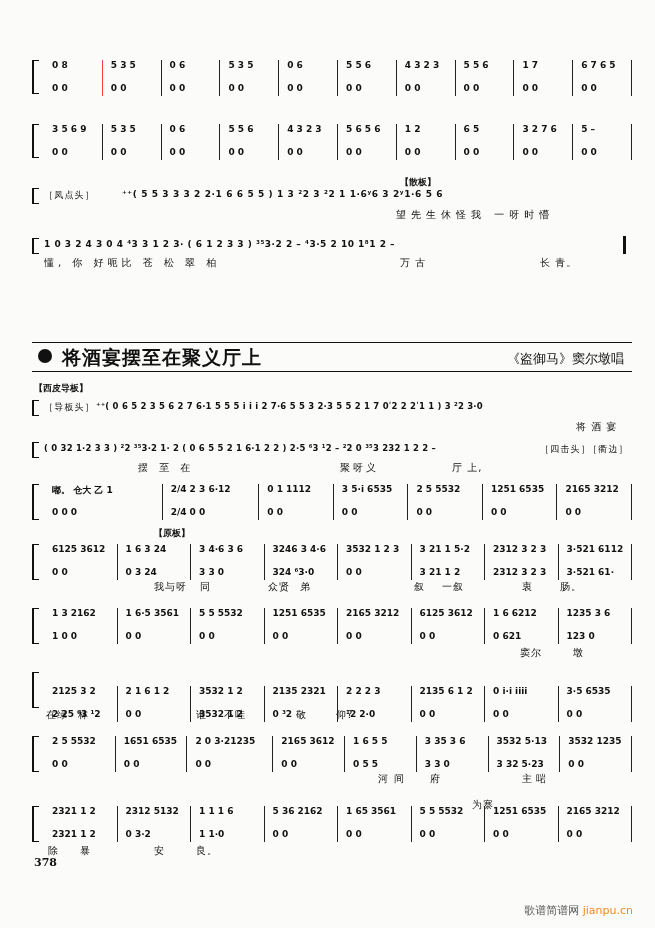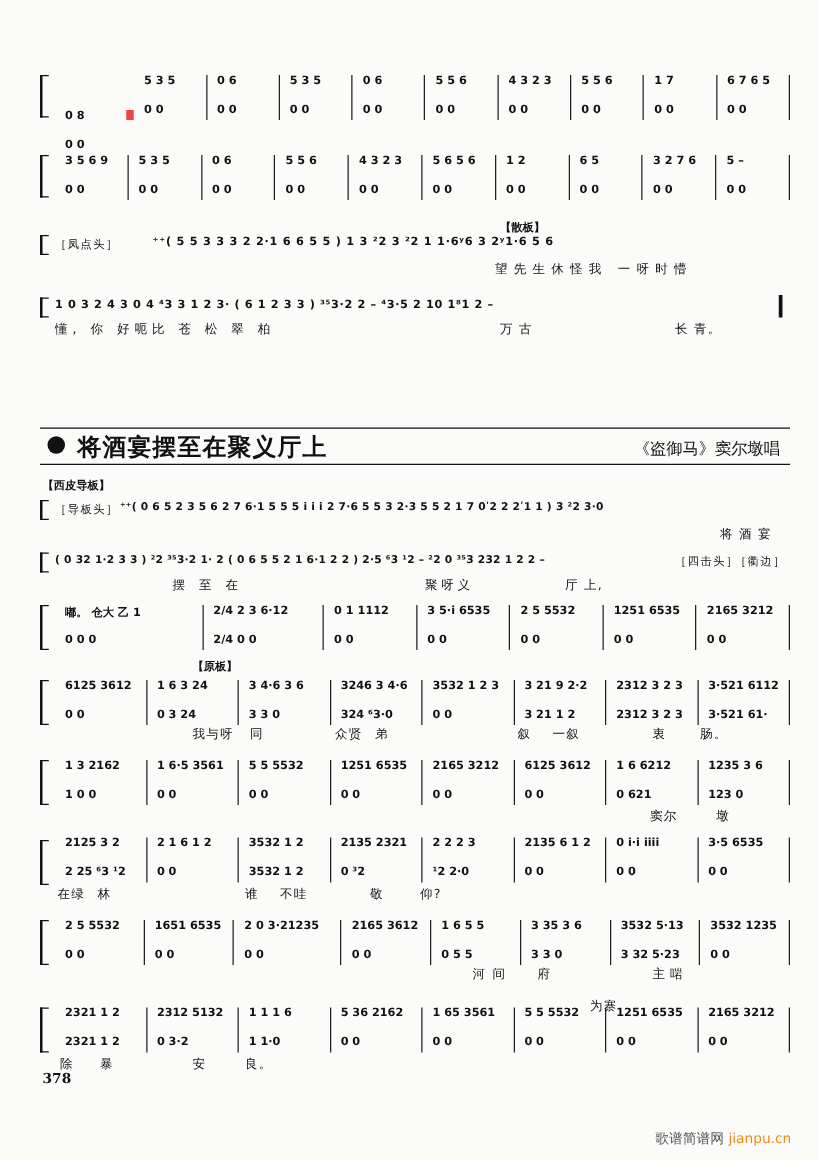--- a/index.html
+++ b/index.html
@@ -25,21 +25,21 @@
   .watermark{position:absolute;right:22px;top:903px;font-size:11px;color:#555;}
   .watermark .en{color:#f08a1c;font-size:11px;}
   .endbar{position:absolute;width:3px;background:#111;}
 </style>
 </head>
 <body>
 
 <div class="sys" style="top:58px;height:38px;">
   <div class="bracket"></div>
   <div class="mrow" style="top:2px;height:36px;">
-    <div class="cell" style="border-right:6px solid #ef4444;margin-top:28px;">
+    <div class="cell" style="border-right:1px solid #ef4444;">
         <span class="t top">0 8</span>
         <span class="t bot">0 0</span>
       </div>
     <div class="cell">
         <span class="t top">5 3 5</span>
         <span class="t bot">0 0</span>
       </div>
     <div class="cell">
         <span class="t top">0 6</span>
         <span class="t bot">0 0</span>
@@ -214,21 +214,21 @@
       </div>
     <div class="cell">
         <span class="t top">3246  3 4·6</span>
         <span class="t bot">324  ⁶3·0</span>
       </div>
     <div class="cell">
         <span class="t top">3532  1 2 3</span>
         <span class="t bot">0  0</span>
       </div>
     <div class="cell">
-        <span class="t top">3 21  9 2·2</span>
+        <span class="t top">3 21  1 5·2</span>
         <span class="t bot">3 21  1 2</span>
       </div>
     <div class="cell">
         <span class="t top">2312  3 2 3</span>
         <span class="t bot">2312  3 2 3</span>
       </div>
     <div class="cell">
         <span class="t top">3·521  6112</span>
         <span class="t bot">3·521  61·</span>
       </div>
@@ -278,21 +278,21 @@
         <span class="t top">1235  3 6</span>
         <span class="t bot">123  0</span>
       </div>
   </div>
   <span class="lyr" style="left:488px;top:40px;">窦尔</span>
   <span class="lyr" style="left:541px;top:40px;">墩</span>
 </div>
 
 <div class="sys" style="top:670px;height:52px;">
   <div class="bracket" style="bottom:14px;"></div>
-  <div class="mrow" style="top:0;height:36px;">
+  <div class="mrow" style="top:16px;height:36px;">
     <div class="cell">
         <span class="t top">2125  3 2</span>
         <span class="t bot">2 25  ⁶3 ¹2</span>
       </div>
     <div class="cell">
         <span class="t top">2 1  6 1 2</span>
         <span class="t bot">0  0</span>
       </div>
     <div class="cell">
         <span class="t top">3532  1 2</span>

